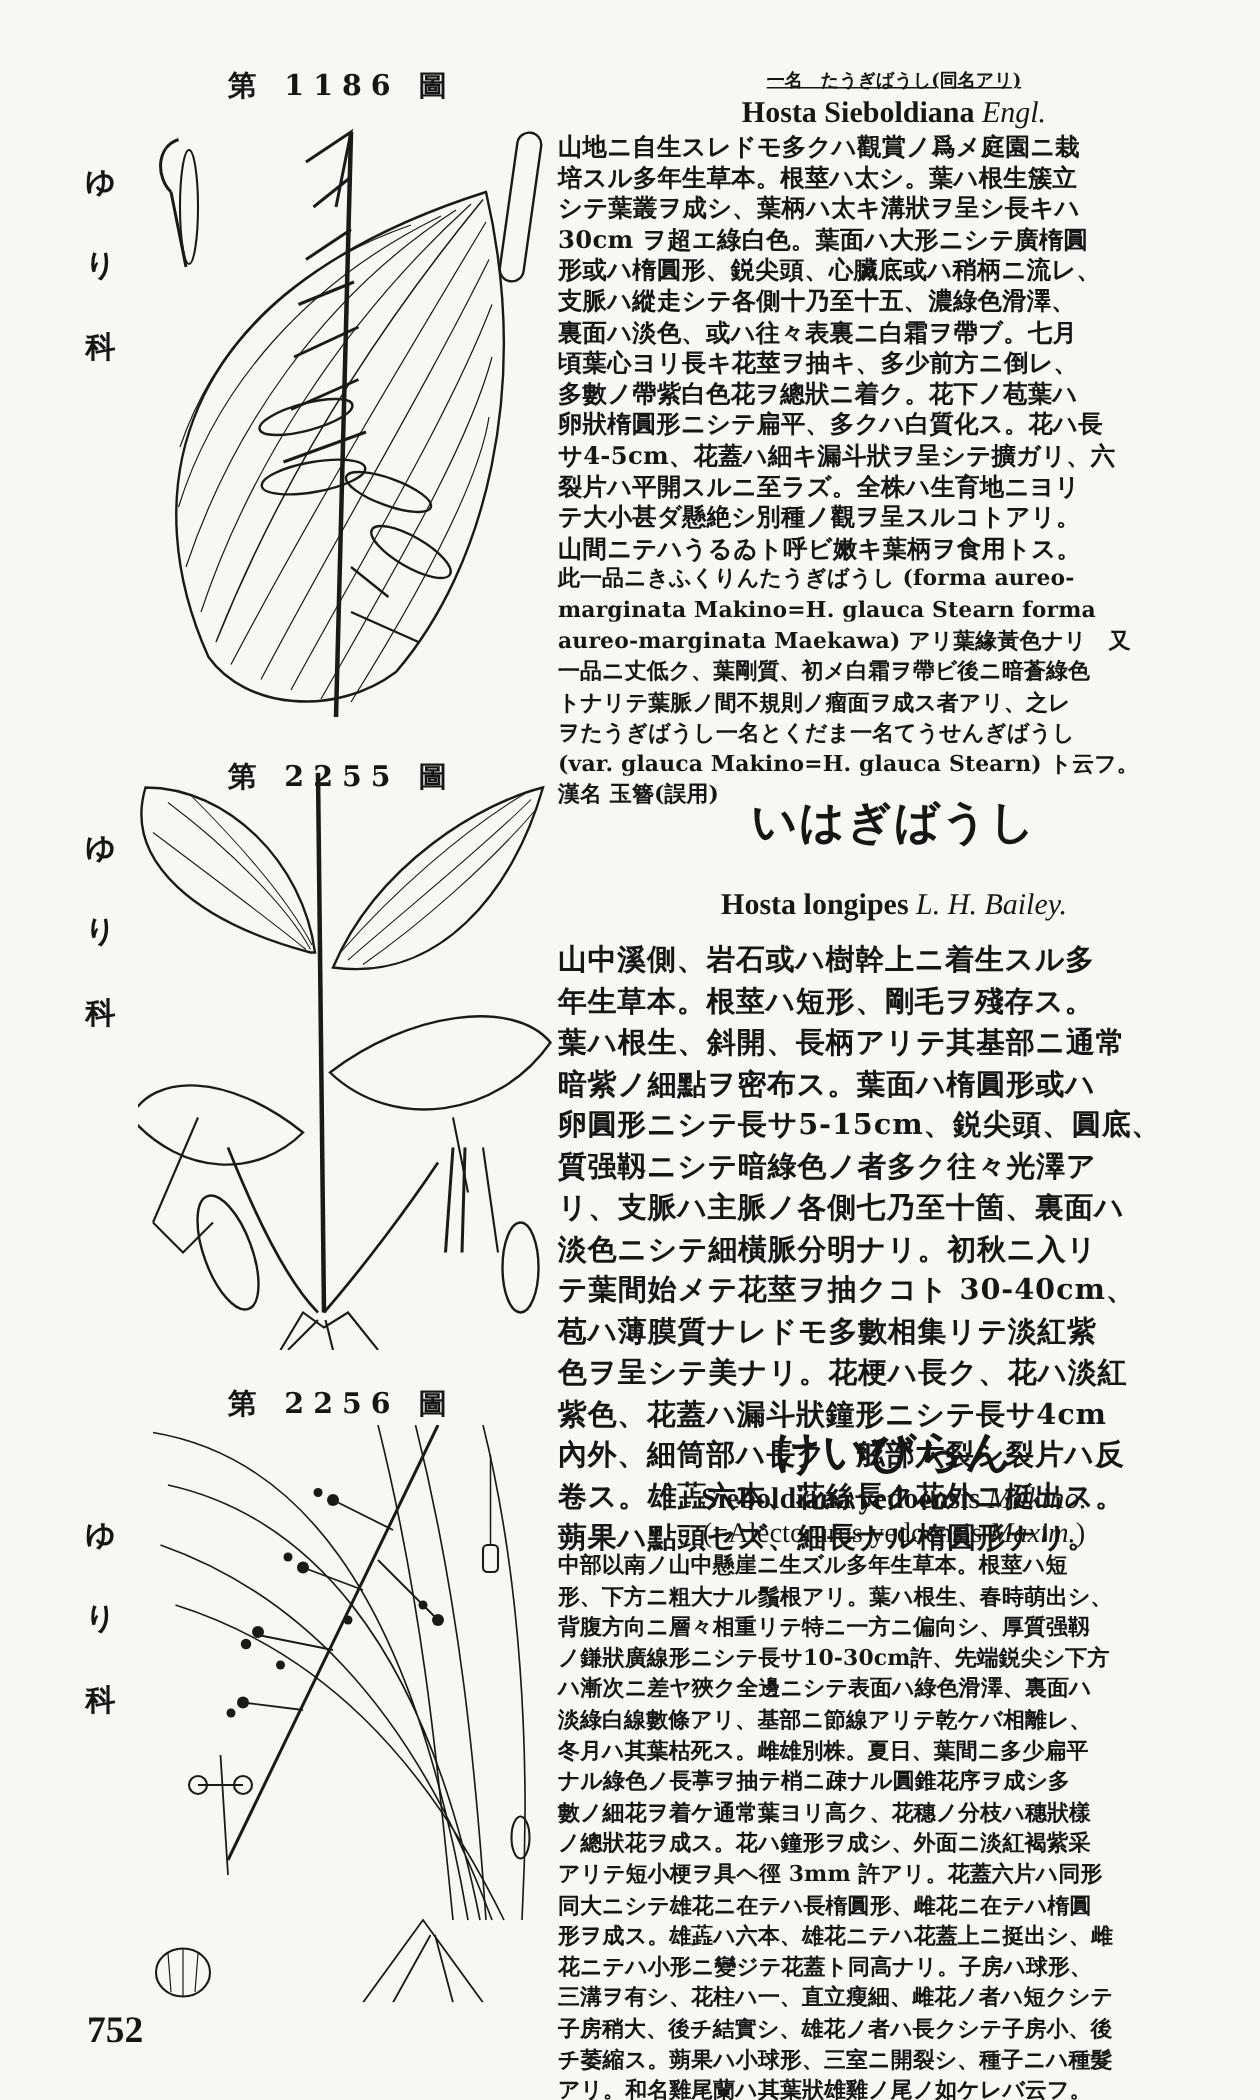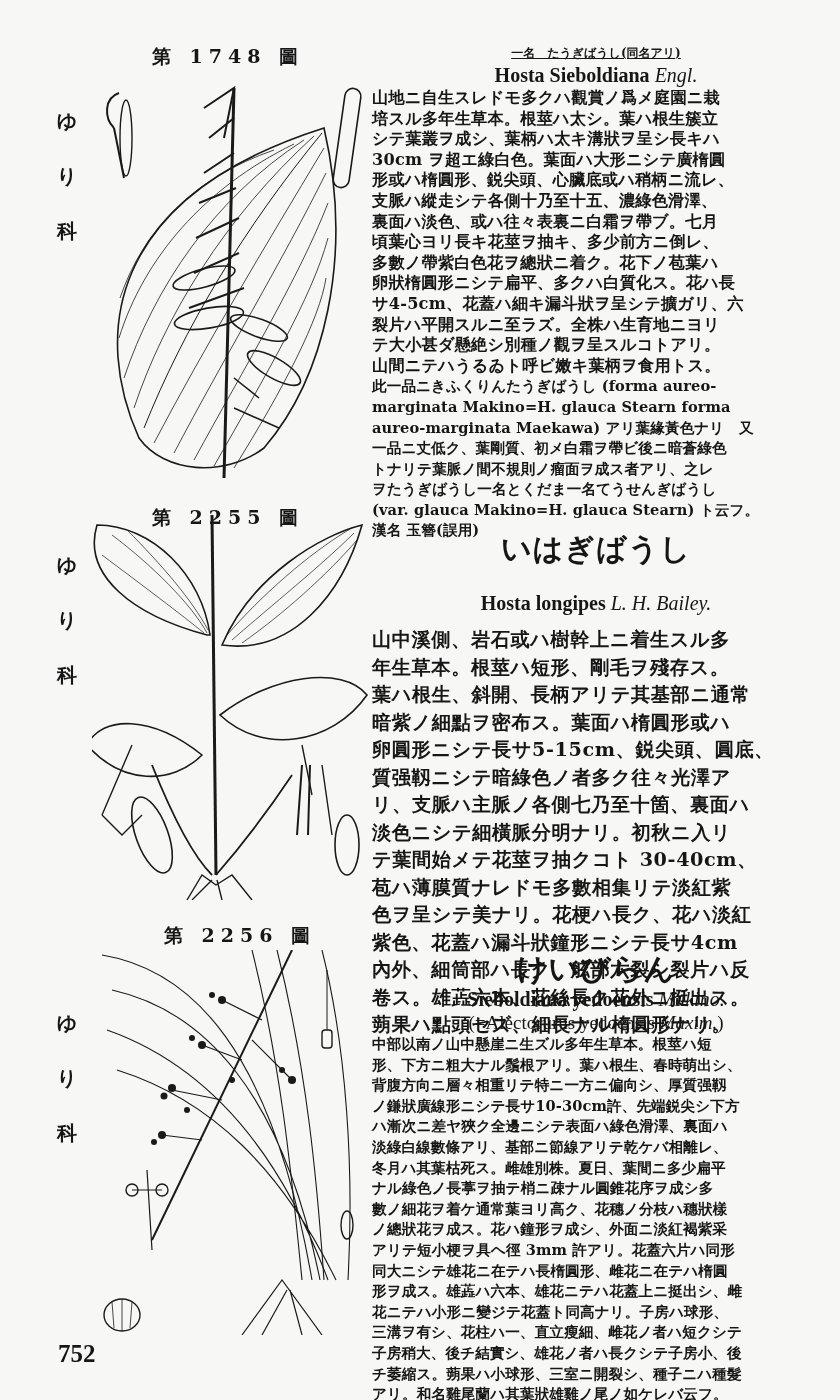--- a/index.html
+++ b/index.html
@@ -43,23 +43,23 @@
   .body-text.large { font-size:19.2px; line-height:27.5px; letter-spacing:0.6px; }
   .body-text.small { font-size:14.6px; line-height:20.6px; letter-spacing:0.1px; }
   .page-num {
     position:absolute; left:58px; top:1340px; font-family:"Liberation Serif", serif;
     font-size:25px; font-weight:bold;
   }
 </style>
 </head>
 <body>
 
-<div class="fig-label" style="left:98px;top:44px;">第 1748 圖</div>
+<div class="fig-label" style="left:98px;top:44px;">第 1186 圖</div>
 <div class="fig-label" style="left:98px;top:505px;">第 2255 圖</div>
-<div class="fig-label" style="left:110px;top:923px;">第 2256 圖</div>
+<div class="fig-label" style="left:98px;top:923px;">第 2256 圖</div>
 
 <div class="family" style="left:52px;top:108px;">
   <span>ゆ</span>
   <span>り</span>
   <span>科</span>
 </div>
 <div class="family" style="left:52px;top:552px;">
   <span>ゆ</span>
   <span>り</span>
   <span>科</span>

